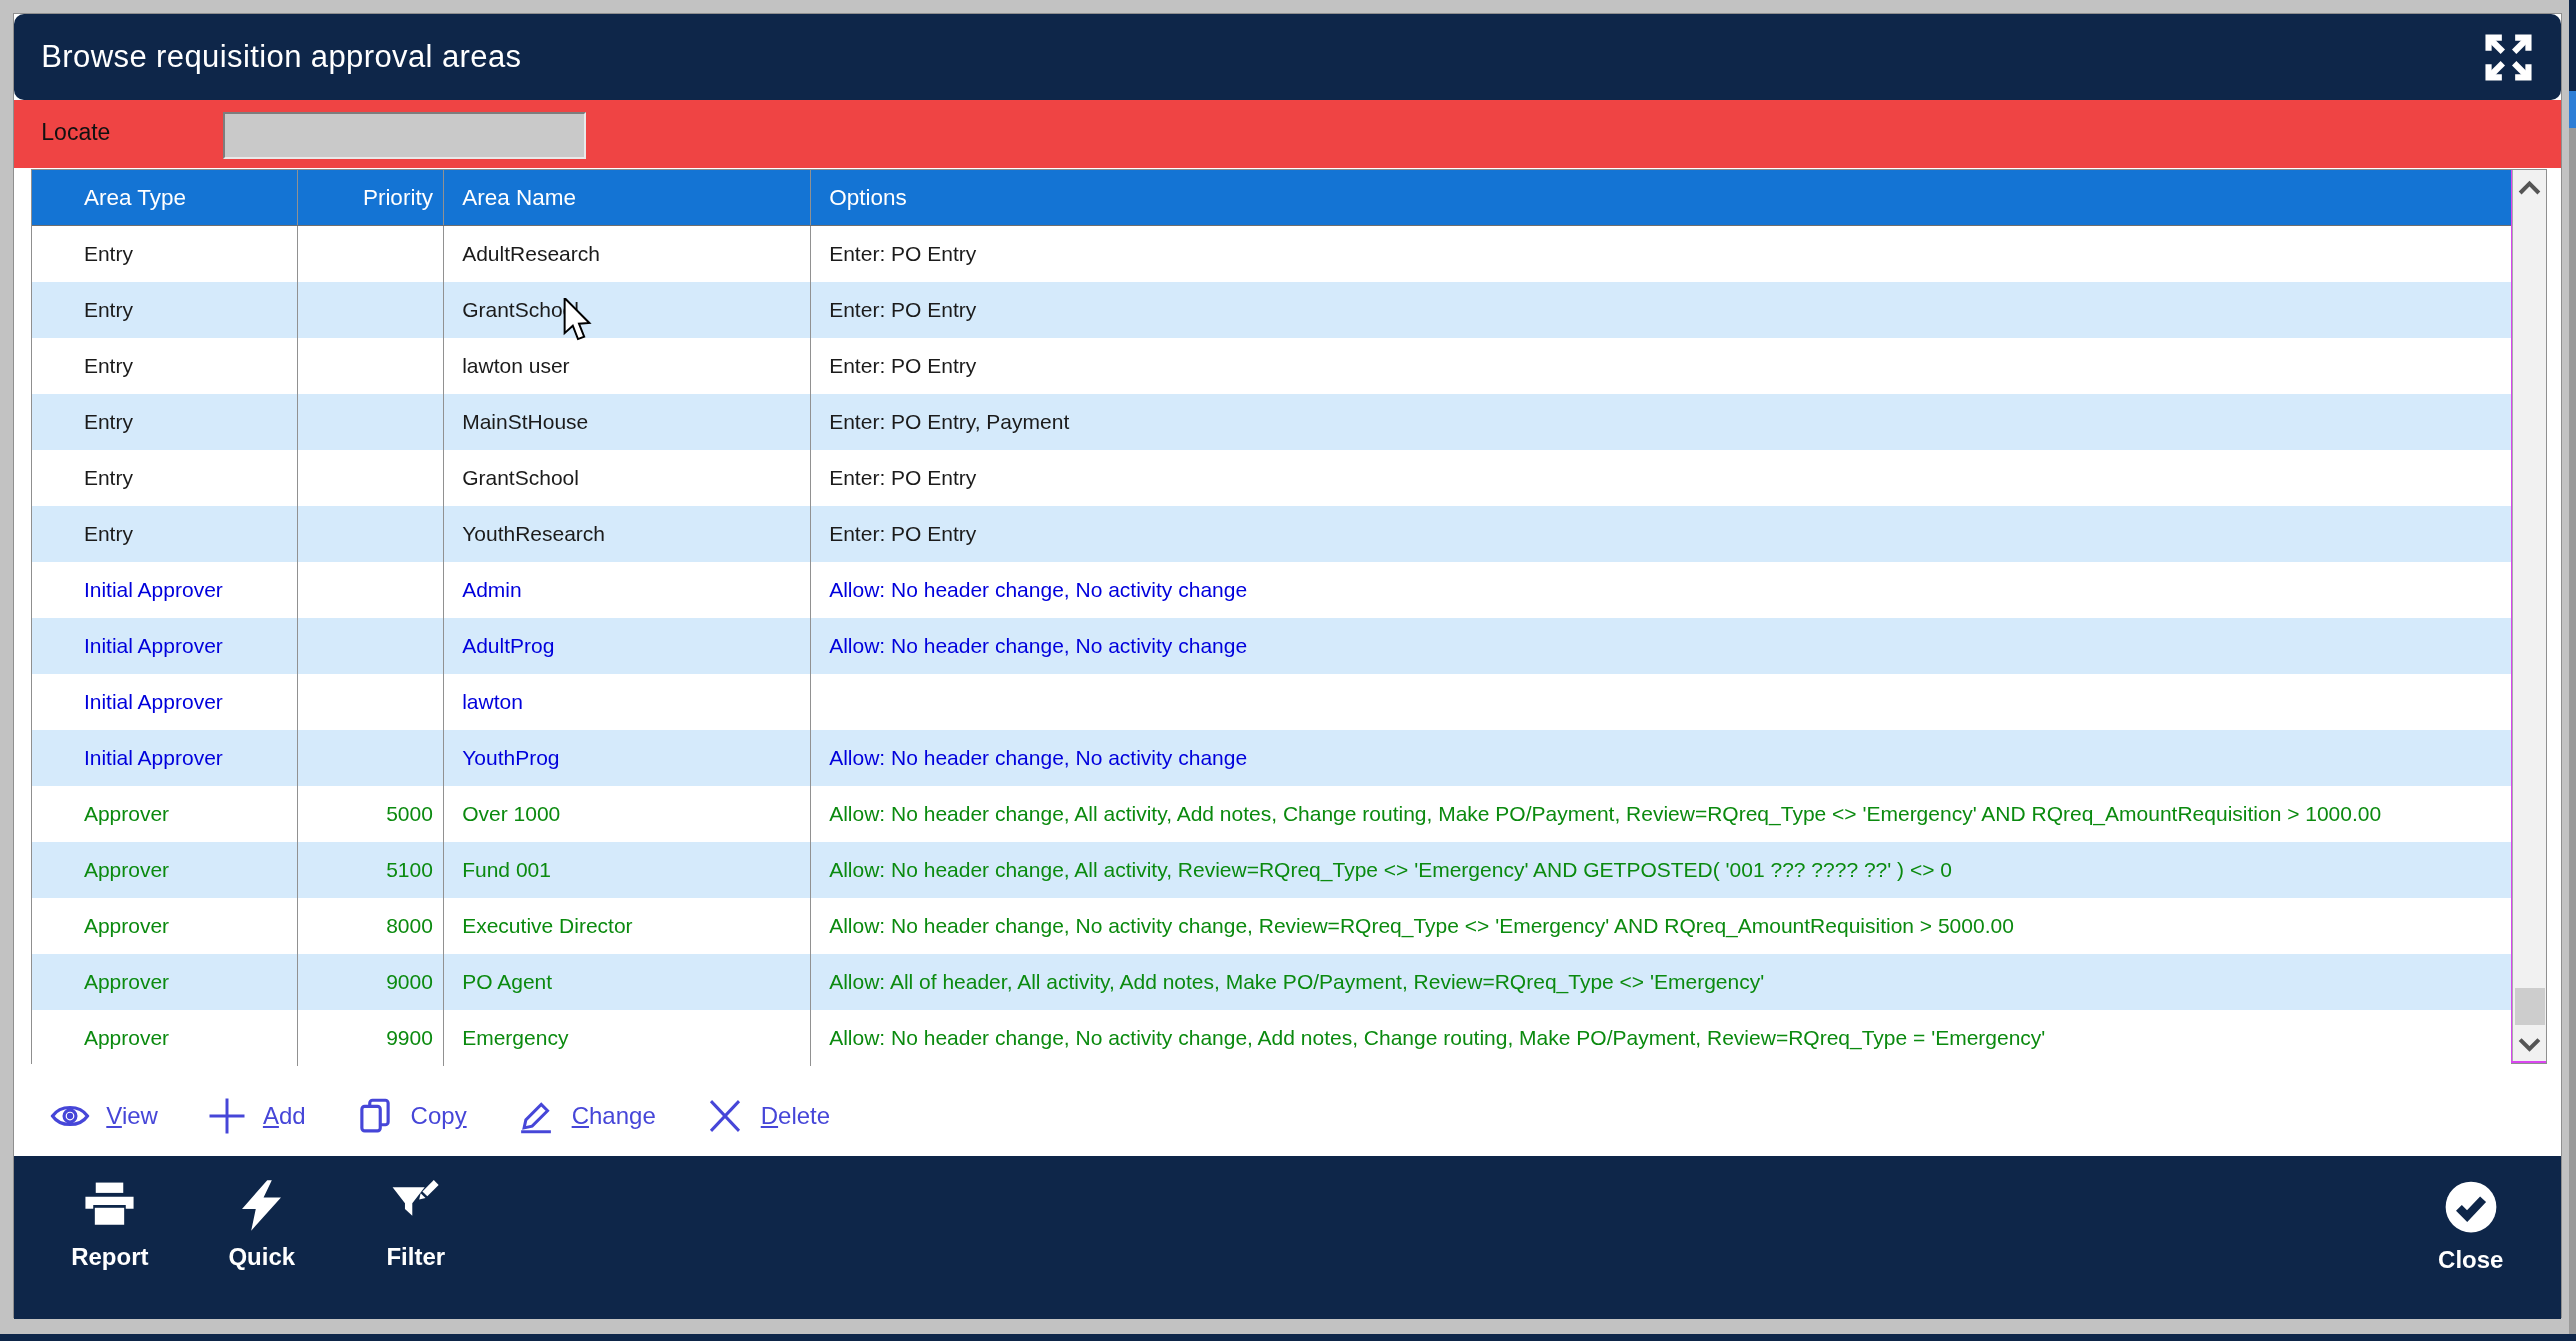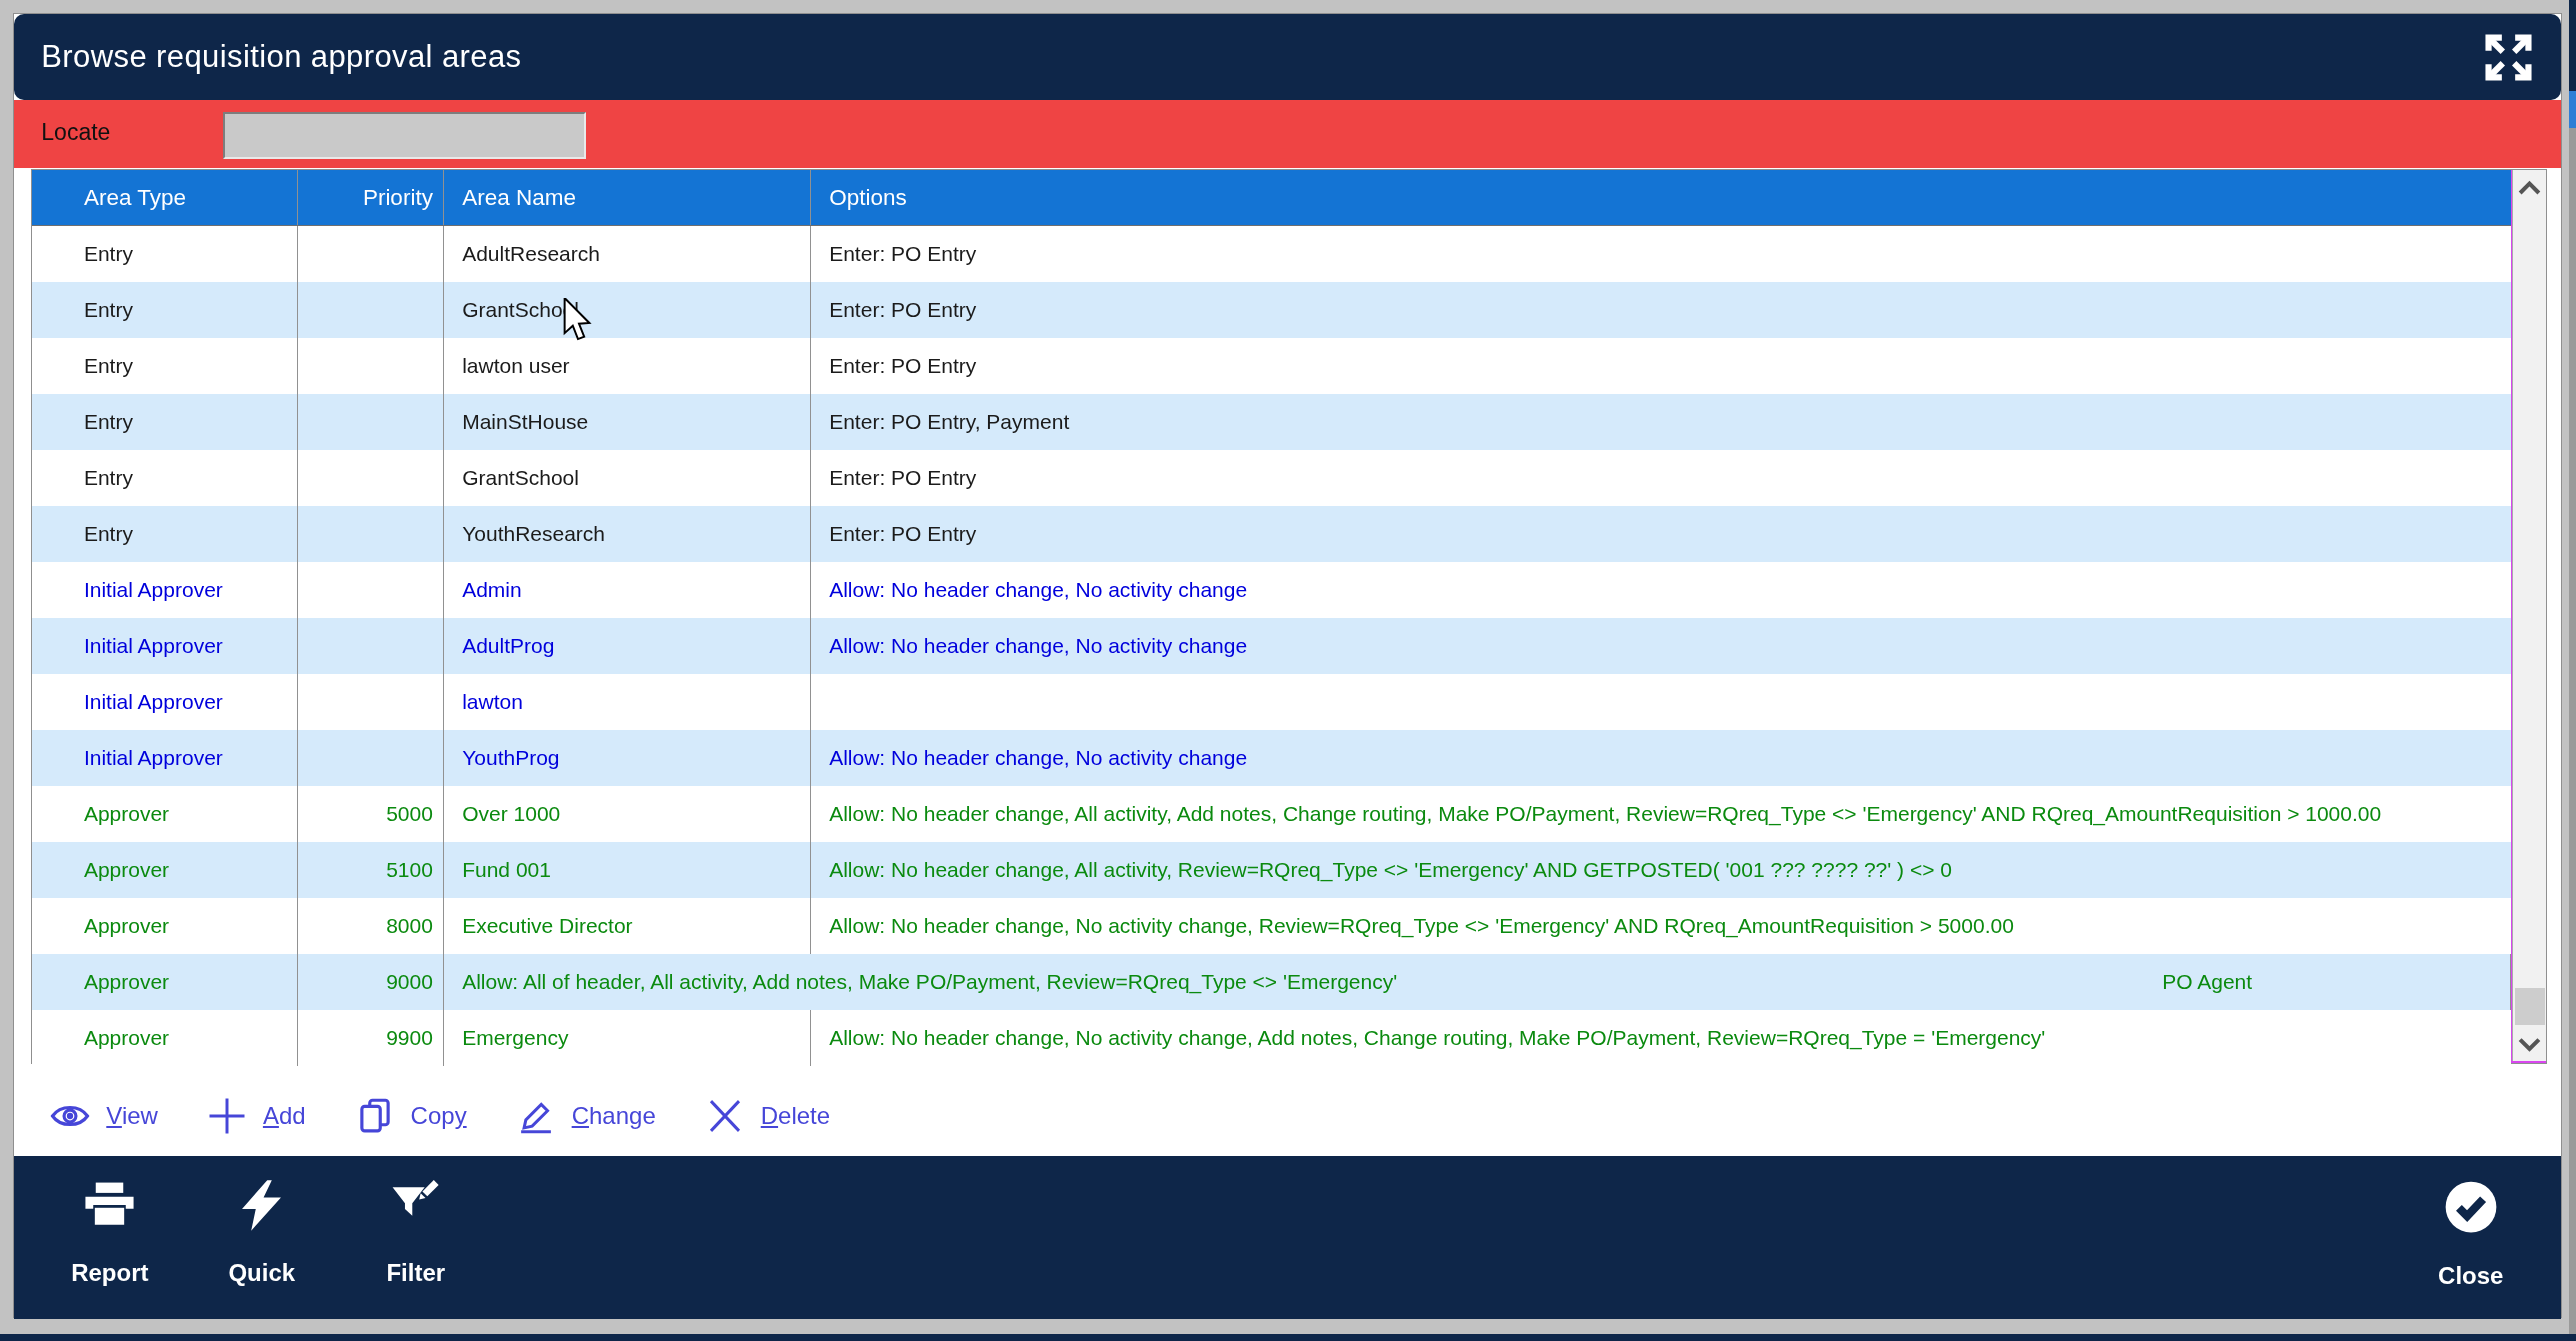--- a/index.html
+++ b/index.html
@@ -44,21 +44,21 @@
   .vscroll .arrow.up { top:10px; }
   .vscroll .arrow.down { bottom:8.3px; }
   .vscroll .thumb { position:absolute; left:1.7px; width:30px; height:37px; top:818px; background:var(--scrollbar_thumb); cursor:grab; }
 
   .actions { position:absolute; left:35px; top:1068px; height:68px; display:flex; align-items:center; gap:48px; }
   .action { display:flex; align-items:center; gap:15px; cursor:pointer; }
   .action .lbl { color:var(--action_link); font-size:24px; }
   .action svg { display:block; }
 
   .toolbar { position:absolute; left:0; top:1142px; width:100%; height:163px; background:var(--navy); }
-  .tbtn { position:absolute; top:21.6px; width:125px; display:flex; flex-direction:column; align-items:center; gap:26px; cursor:pointer; }
+  .tbtn { position:absolute; top:21.6px; width:125px; display:flex; flex-direction:column; align-items:center; gap:10px; cursor:pointer; }
   .tbtn .tlbl { color:#fff; font-size:24px; font-weight:bold; }
   .tbtn-report { left:33px; } .tbtn-quick { left:185px; } .tbtn-filter { left:339px; }
   .tbtn-close { right:28px; }
 
   .cursor { position:absolute; left:562px; top:298px; z-index:50; }
 </style>
 </head>
 <body>
 
 <div class="screen">
@@ -173,22 +173,22 @@
   </div>
           <div class="trow tc-green">
     <div class="td c1">Approver</div>
     <div class="td c2">8000</div>
     <div class="td c3">Executive Director</div>
     <div class="td c4">Allow: No header change, No activity change, Review=RQreq_Type &lt;&gt; 'Emergency' AND RQreq_AmountRequisition &gt; 5000.00</div>
   </div>
           <div class="trow tc-green alt">
     <div class="td c1">Approver</div>
     <div class="td c2">9000</div>
+    <div class="td c3">PO Agent</div>
     <div class="td c4">Allow: All of header, All activity, Add notes, Make PO/Payment, Review=RQreq_Type &lt;&gt; 'Emergency'</div>
-    <div class="td c3">PO Agent</div>
   </div>
           <div class="trow tc-green">
     <div class="td c1">Approver</div>
     <div class="td c2">9900</div>
     <div class="td c3">Emergency</div>
     <div class="td c4">Allow: No header change, No activity change, Add notes, Change routing, Make PO/Payment, Review=RQreq_Type = 'Emergency'</div>
   </div>
         </div>
 
       <div class="vscroll">

